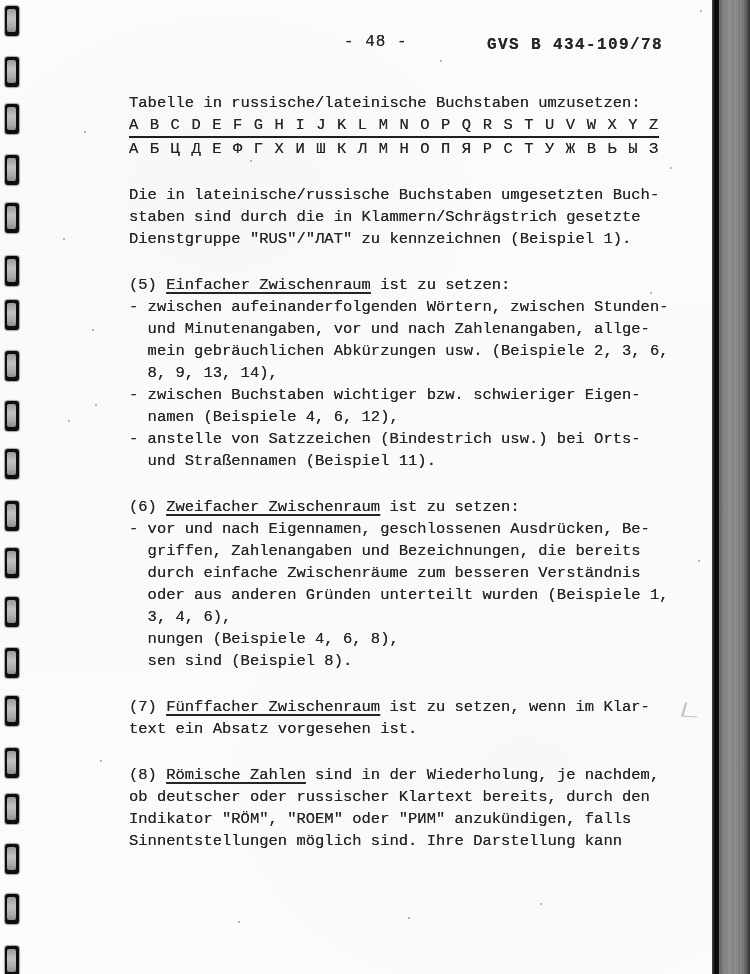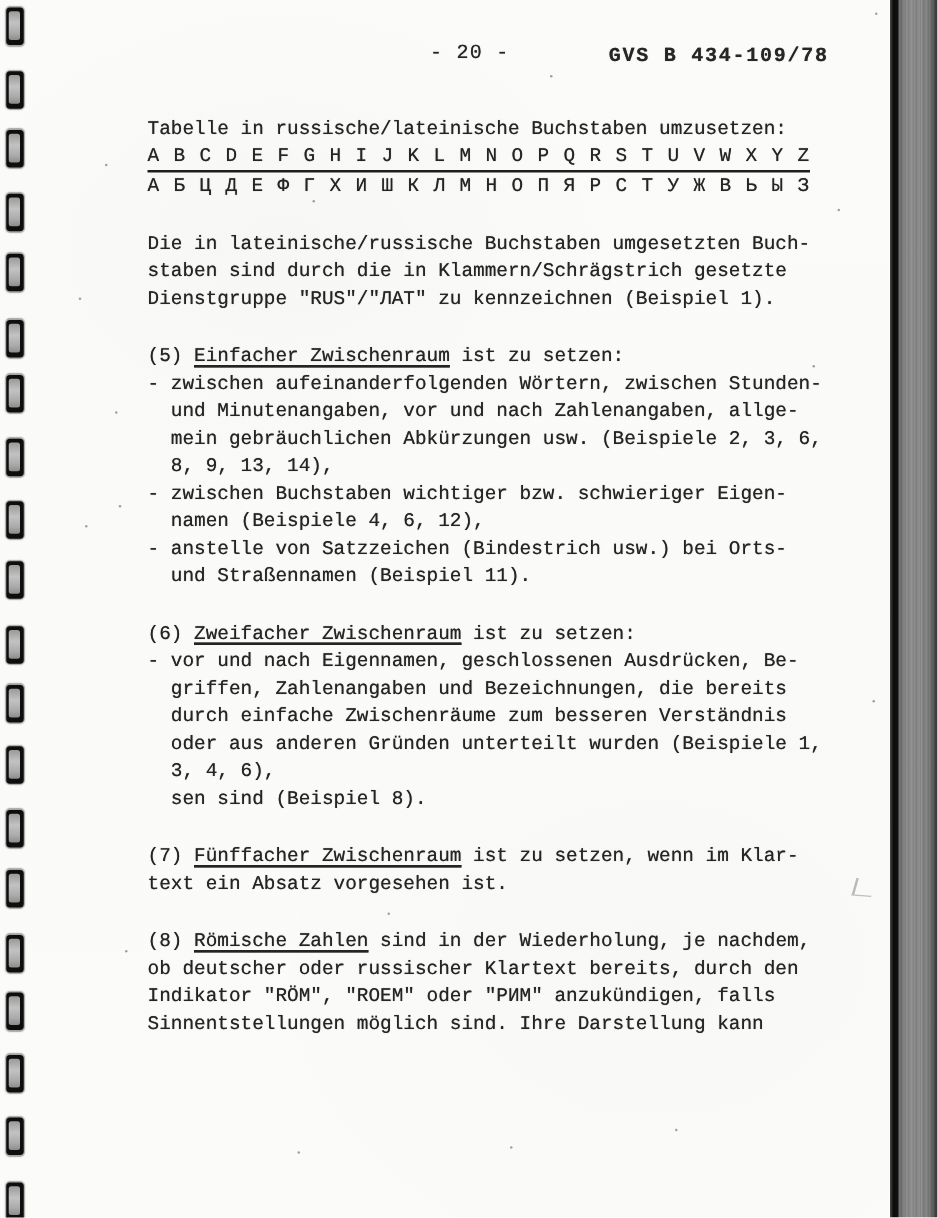--- a/index.html
+++ b/index.html
@@ -53,21 +53,21 @@
     font-size: 16px; color: #262626; letter-spacing: 1px;
     text-shadow: 0 0 0.6px rgba(20,20,20,0.7);
   }
   .docnum {
     position: absolute; left: 487px; top: 5px;
     font-size: 16px; color: #262626; letter-spacing: 1.4px;
     text-shadow: 0 0 0.6px rgba(20,20,20,0.7);
     font-weight: bold;
   }
   .body-text {
-    position: absolute; left: 118px; top: 92px;
+    position: absolute; left: 129px; top: 92px;
     width: 560px;
     font-size: 15.5px; line-height: 22px;
     color: #242424;
     text-shadow: 0 0 0.6px rgba(25,25,25,0.72);
   }
   .block { margin: 0 0 24px 0; }
   .line { white-space: pre; min-height: 22px; }
   .alpha { letter-spacing: 1.1px; }
   .latin-row {
     display: inline-block;
@@ -112,21 +112,21 @@
       <div class="hole" style="top: 647.9px;"></div>
       <div class="hole" style="top: 696.2px;"></div>
       <div class="hole" style="top: 747.5px;"></div>
       <div class="hole" style="top: 793.8px;"></div>
       <div class="hole" style="top: 844.1px;"></div>
       <div class="hole" style="top: 894.4px;"></div>
       <div class="hole" style="top: 945.7px;"></div>
     </div>
 
   <div class="header-row">
-    <span class="pagenum">- 20 -</span>
+    <span class="pagenum">- 48 -</span>
     <span class="docnum">GVS B 434-109/78</span>
   </div>
 
   <div class="body-text">
     <div class="block">
       <div class="line">Tabelle in russische/lateinische Buchstaben umzusetzen:</div>
       <div class="line alpha"><span class="latin-row">A B C D E F G H I J K L M N O P Q R S T U V W X Y Z</span></div>
       <div class="line alpha">А Б Ц Д Е Ф Г Х И Ш К Л М Н О П Я Р С Т У Ж В Ь Ы З</div>
     </div>
     <div id="paragraphs">
@@ -146,20 +146,21 @@
           <div class="line"><span>- anstelle von Satzzeichen (Bindestrich usw.) bei Orts-</span></div>
           <div class="line"><span>  und Straßennamen (Beispiel 11).</span></div>
         </div>
         <div class="block">
           <div class="line"><span>(6) </span><span class="useg">Zweifacher Zwischenraum</span><span> ist zu setzen:</span></div>
           <div class="line"><span>- vor und nach Eigennamen, geschlossenen Ausdrücken, Be-</span></div>
           <div class="line"><span>  griffen, Zahlenangaben und Bezeichnungen, die bereits</span></div>
           <div class="line"><span>  durch einfache Zwischenräume zum besseren Verständnis</span></div>
           <div class="line"><span>  oder aus anderen Gründen unterteilt wurden (Beispiele 1,</span></div>
           <div class="line"><span>  3, 4, 6),</span></div>
+          <div class="line"><span>  nungen (Beispiele 4, 6, 8),</span></div>
           <div class="line"><span>  sen sind (Beispiel 8).</span></div>
         </div>
         <div class="block">
           <div class="line"><span>(7) </span><span class="useg">Fünffacher Zwischenraum</span><span> ist zu setzen, wenn im Klar-</span></div>
           <div class="line"><span>text ein Absatz vorgesehen ist.</span></div>
         </div>
         <div class="block">
           <div class="line"><span>(8) </span><span class="useg">Römische Zahlen</span><span> sind in der Wiederholung, je nachdem,</span></div>
           <div class="line"><span>ob deutscher oder russischer Klartext bereits, durch den</span></div>
           <div class="line"><span>Indikator "RÖM", "ROEM" oder "РИМ" anzukündigen, falls</span></div>

